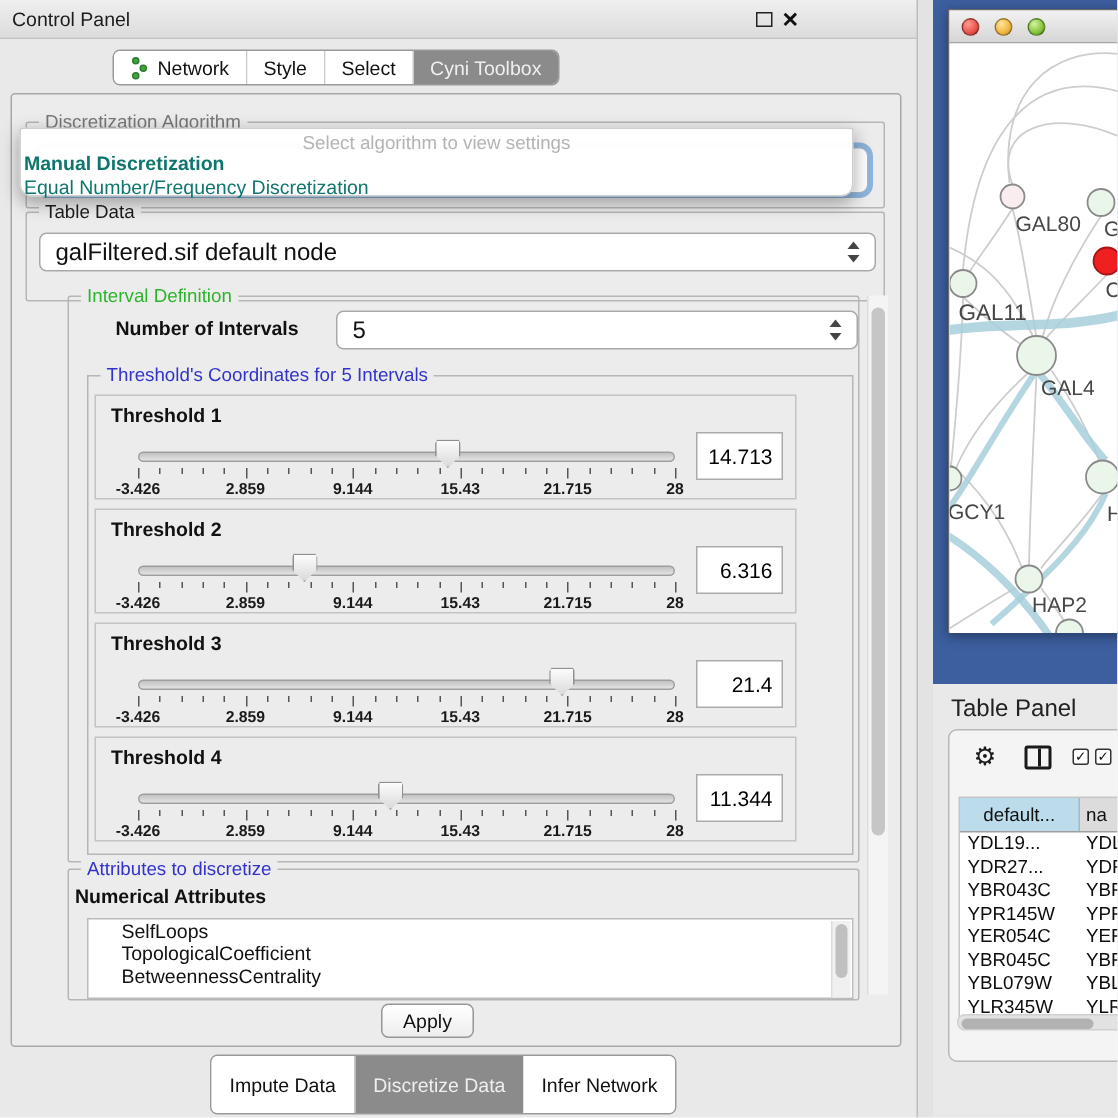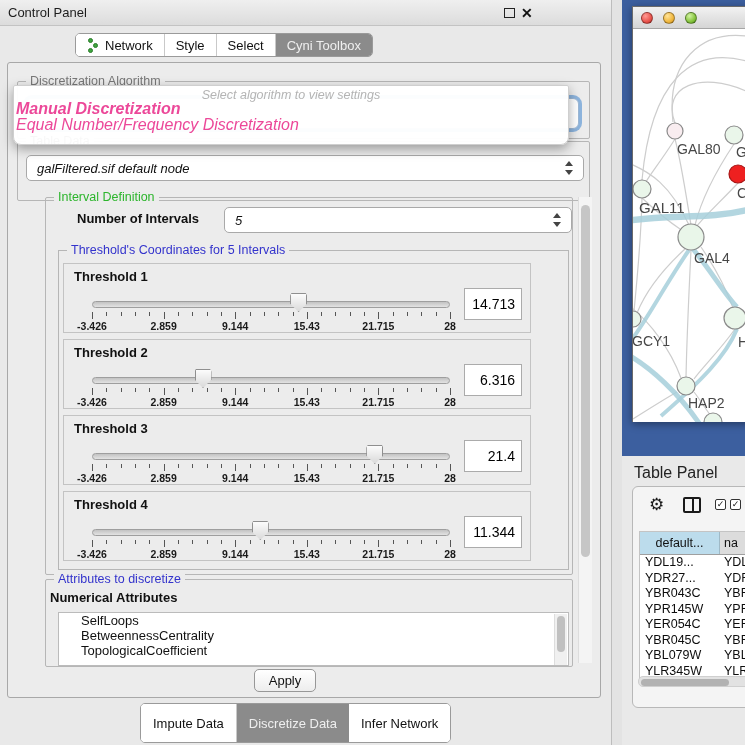--- a/index.html
+++ b/index.html
@@ -34,31 +34,31 @@
   .groupbox{position:absolute;border:1px solid #b6b6b6;border-radius:2px;}
   .groupbox>.gtitle{position:absolute;top:-8px;left:8px;background:#ececec;padding:0 4px;font-size:12.5px;}
 
   
   .algo-group{left:9px;top:18px;width:573px;height:58px;}
   .algo-title{color:#777;}
   .algo-combo{position:absolute;left:8px;top:16px;width:553px;height:31px;background:#fff;border:1px solid #9db8d6;
     border-radius:6px;box-shadow:0 0 0 3px rgba(90,150,214,.65);}
 
   
-  .popup{position:absolute;left:5px;top:22px;width:556px;height:60px;z-index:30;
+  .popup{position:absolute;left:5px;top:22px;width:556px;height:46px;z-index:30;
     background:rgba(255,255,255,.97);border:1px solid #cfcfcf;border-radius:2px 2px 8px 8px;
-    box-shadow:0 4px 12px rgba(0,0,0,.35);font-style:italic;}
+    box-shadow:0 4px 12px rgba(0,0,0,.35);}
   .popup .prompt{display:block;text-align:center;color:#b4b4b4;font-size:12.5px;padding-top:2px;height:15px;}
-  .popup .item{display:block;font-size:16px;color:#ec4899;padding-left:2px;height:16px;line-height:16px;}
+  .popup .item{display:block;font-size:13px;color:#0f766e;padding-left:2px;height:16px;line-height:16px;}
   .popup .item.sel{font-weight:bold;}
 
   
   .td-group{left:9px;top:78px;width:573px;height:60px;}
   .td-title{color:#1c1c1c;}
-  .combo{position:absolute;background:#fff;border:1px solid #a9a9a9;border-radius:5px;font-size:13px;color:#111;font-style:italic;}
+  .combo{position:absolute;background:#fff;border:1px solid #a9a9a9;border-radius:5px;font-size:16px;color:#111;}
   .combo .ctext{position:absolute;left:10px;top:0;line-height:25px;white-space:nowrap;}
   .stepper{position:absolute;right:9px;top:50%;transform:translateY(-50%);width:9px;height:14px;}
   .stepper::before,.stepper::after{content:"";position:absolute;left:0;border-left:4.5px solid transparent;border-right:4.5px solid transparent;}
   .stepper::before{top:0;border-bottom:5px solid #444;}
   .stepper::after{bottom:0;border-top:5px solid #444;}
   .td-combo{left:8px;top:13px;width:558px;height:26px;}
 
   
   .interval-group{left:37px;top:134px;width:528px;height:378px;}
   .gtitle.green{color:var(--title-green);}
@@ -372,22 +372,22 @@
     </div>
 
     <div class="groupbox attrs-group">
       <span class="gtitle blue">Attributes to discretize</span>
       <span class="num-label">Numerical Attributes</span>
       <div class="attr-list" id="attr-list">
         <div class="list-vscroll">
           <div class="vthumb"></div>
         </div>
       <div class="li">SelfLoops</div>
+          <div class="li">TopologicalCoefficient</div>
           <div class="li">BetweennessCentrality</div>
-          <div class="li">TopologicalCoefficient</div>
         </div>
     </div>
 
     <div class="apply-btn">Apply</div>
   </div>
 
   <div class="bottom-tabs">
     <span class="tab">
         <span>Impute Data</span>
       </span>

